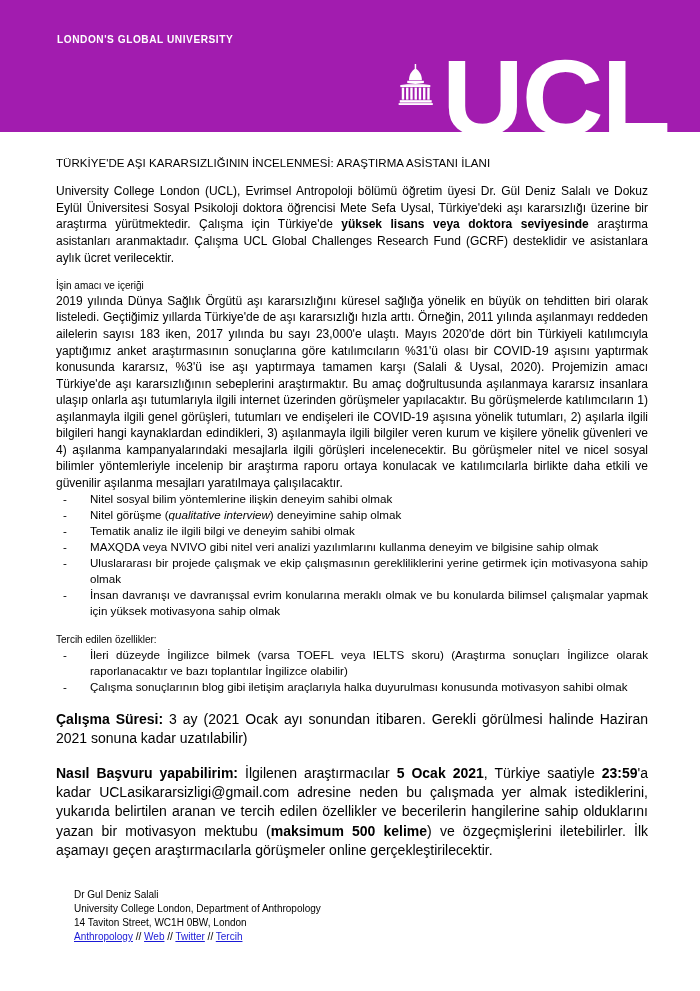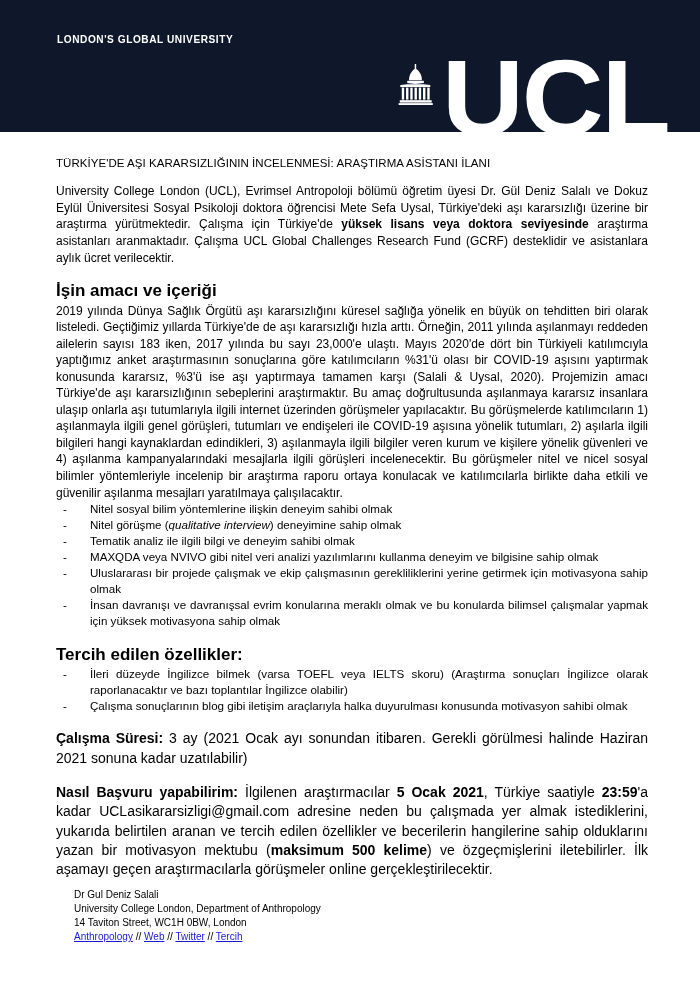--- a/index.html
+++ b/index.html
@@ -15,21 +15,21 @@
     color: #000000;
     overflow: hidden;
     position: relative;
   }
 
   
   #banner {
     position: relative;
     width: 700px;
     height: 132px;
-    background: #0f172a;
+    background: #a21caf;
     overflow: hidden;
     text-align: center;
   }
   #banner-tagline {
     position: absolute;
     left: 57px;
     top: 33px;
     color: #ffffff;
     font-family: "Liberation Sans", sans-serif;
     font-size: 11px;
@@ -81,22 +81,22 @@
 
   p.body-text {
     font-size: 12px;
     line-height: 1.38;
     text-align: justify;
     margin: 13px 0 0 0;
   }
   p.body-text.tight { margin-top: 0; }
 
   .sec-head {
-    font-size: 17px;
-    font-weight: bold;
+    font-size: 10px;
+    font-weight: normal;
     margin: 14px 0 0 0;
     line-height: 1.38;
   }
   .sec-head.indent { margin-left: 6px; }
 
   ul.dash-list {
     list-style: none;
     margin: 0;
     padding: 0;
   }

